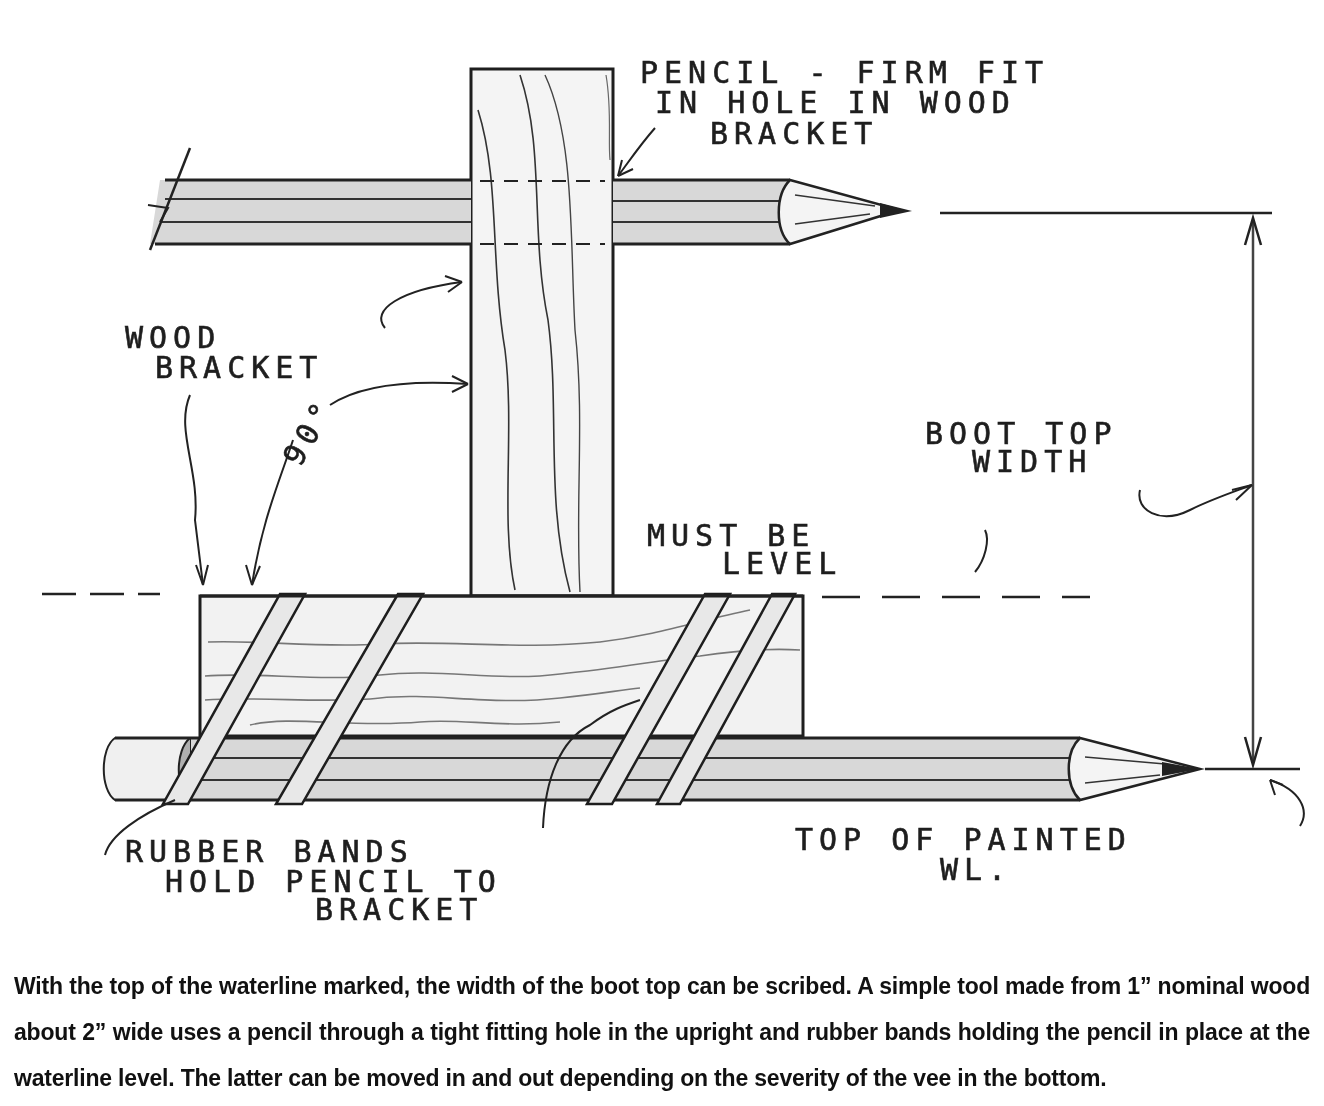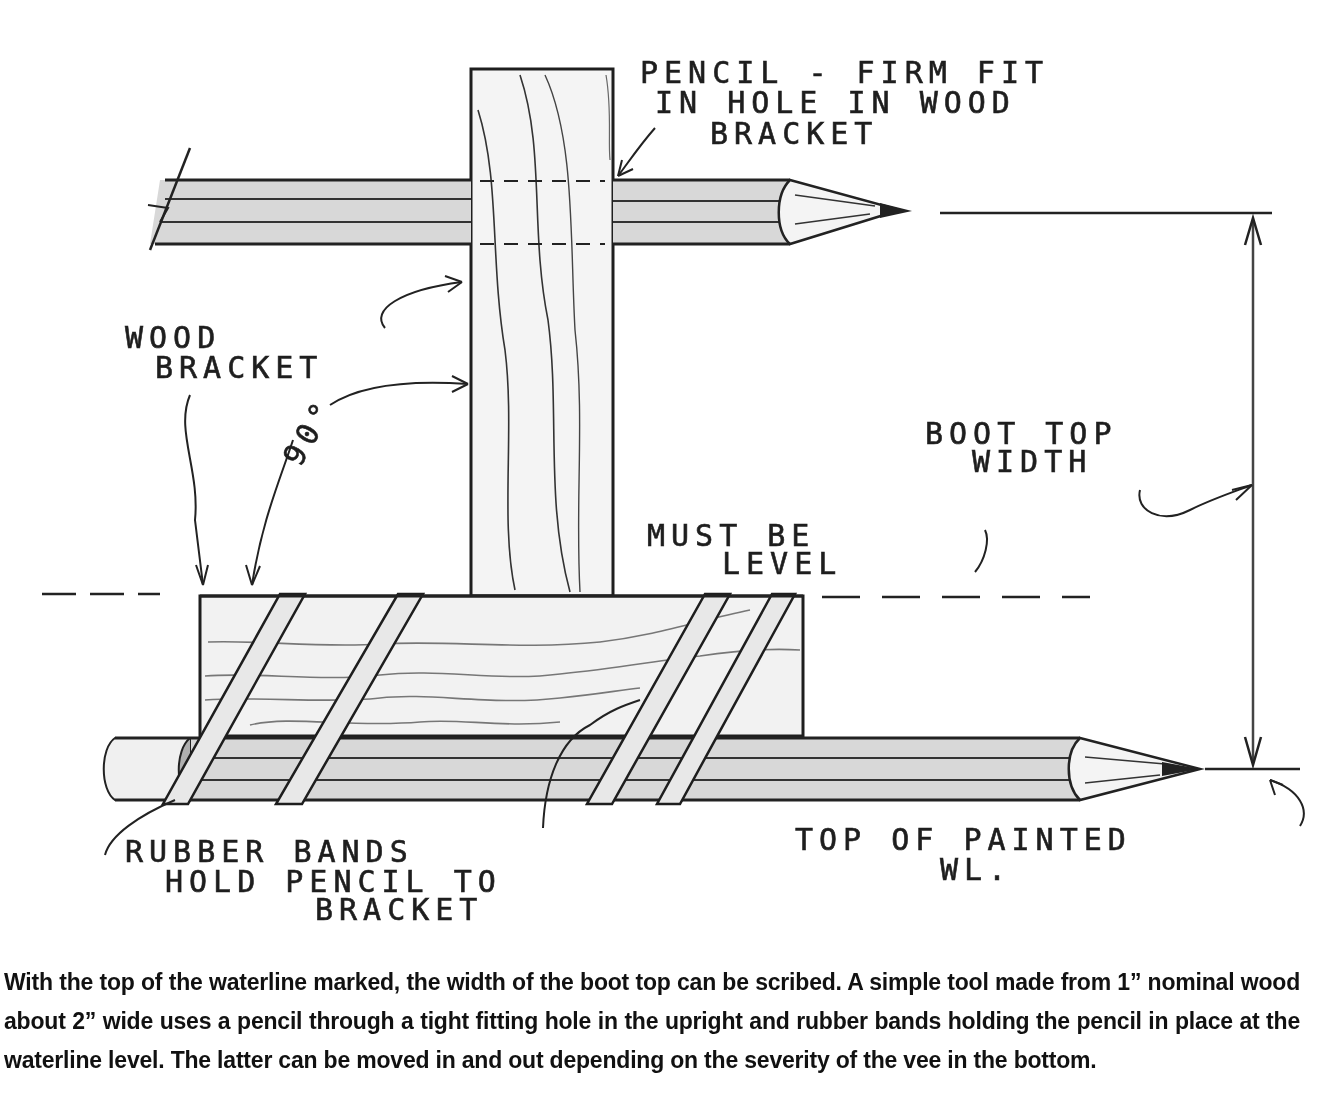--- a/index.html
+++ b/index.html
@@ -8,26 +8,26 @@
   .hand {
     font-family: "DejaVu Sans Mono", monospace;
     font-size: 30px;
     letter-spacing: 6px;
     fill: #1e1e1e;
     stroke: #1e1e1e;
     stroke-width: 0.6;
   }
   .caption {
     position: absolute;
-    left: 4px; top: 940px;
+    left: 14px; top: 940px;
     width: 1296px;
     font-family: "Liberation Sans", sans-serif;
     font-weight: bold;
     font-size: 23px;
-    line-height: 39px;
+    line-height: 46px;
     color: #111;
     text-align: justify;
     letter-spacing: -0.2px;
   }
 </style>
 </head>
 <body>
 
 <svg id="figure" viewBox="0 0 1324 935" xmlns="http://www.w3.org/2000/svg">
 

